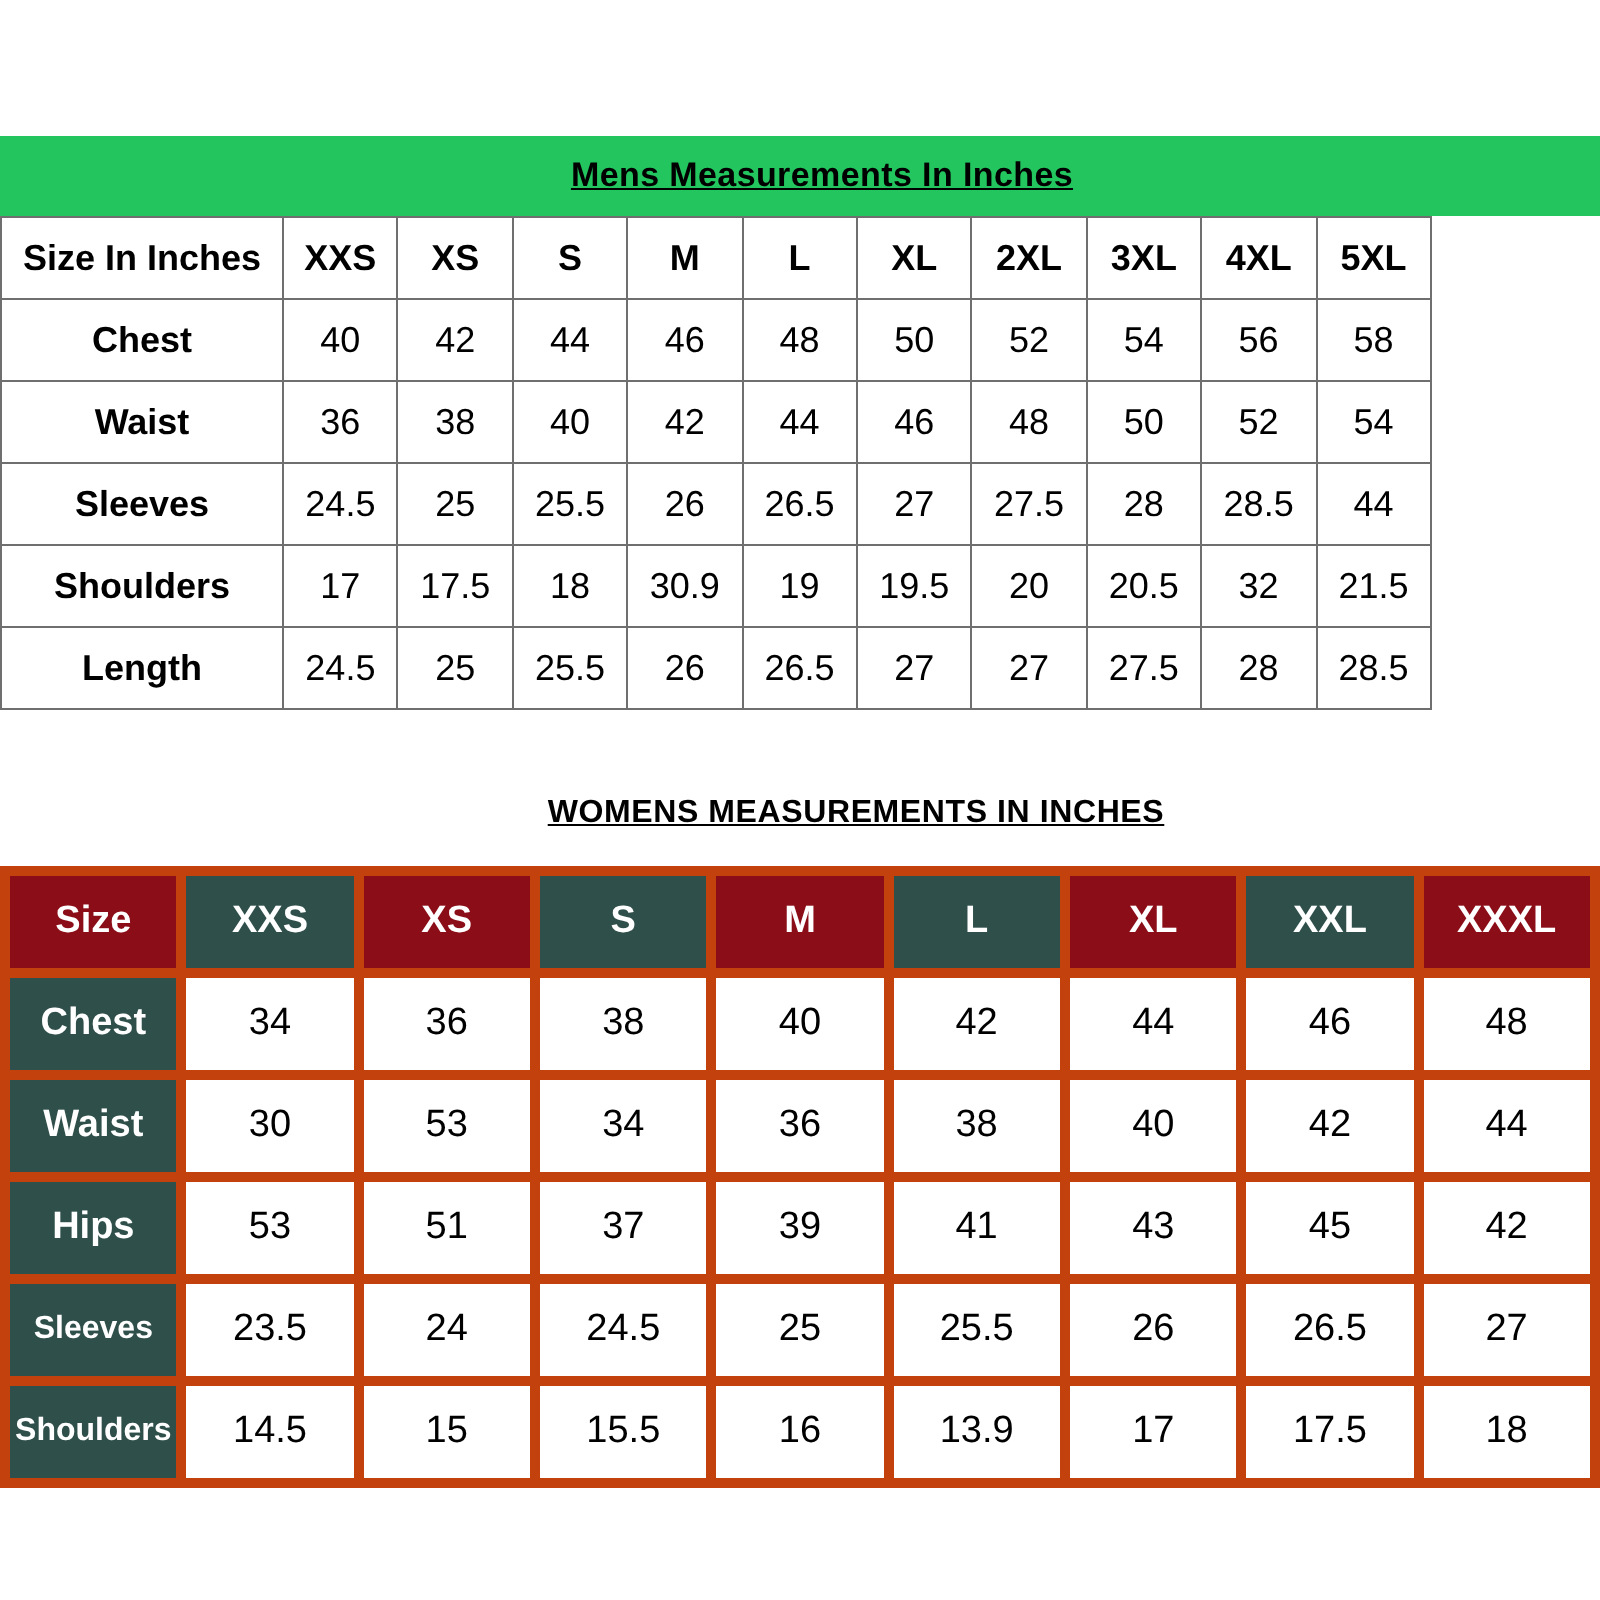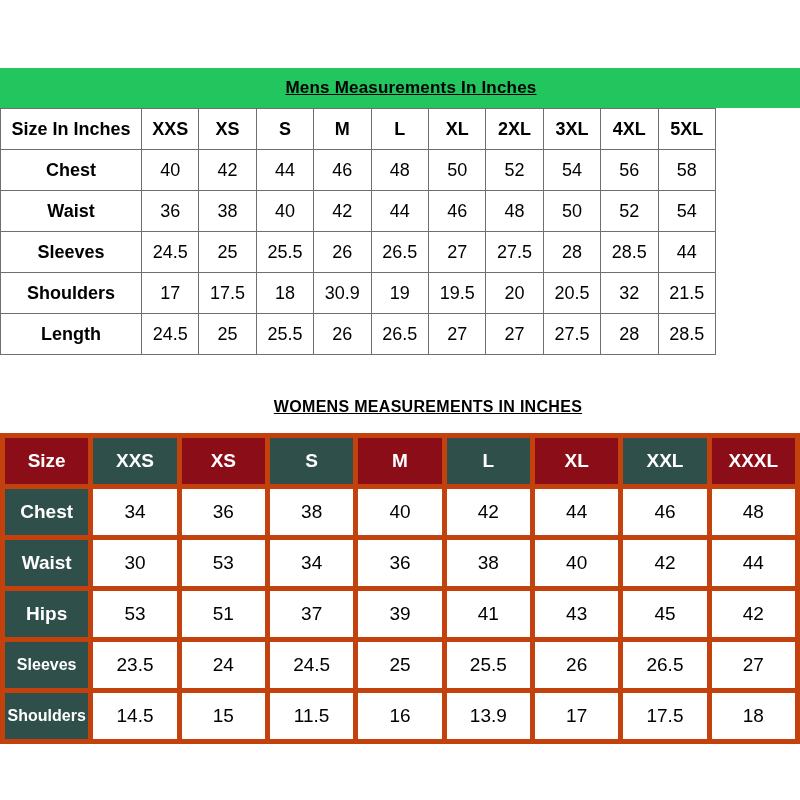--- a/index.html
+++ b/index.html
@@ -278,21 +278,21 @@
         <td>25.5</td>
         <td>26</td>
         <td>26.5</td>
         <td>27</td>
       </tr>
 
       <tr>
         <td class="rowlabel small-label">Shoulders</td>
         <td>14.5</td>
         <td>15</td>
-        <td>11.5</td>
+        <td>15.5</td>
         <td>16</td>
         <td>13.9</td>
         <td>17</td>
         <td>17.5</td>
         <td>18</td>
       </tr>
     </tbody>
   </table>
 
 </div>

